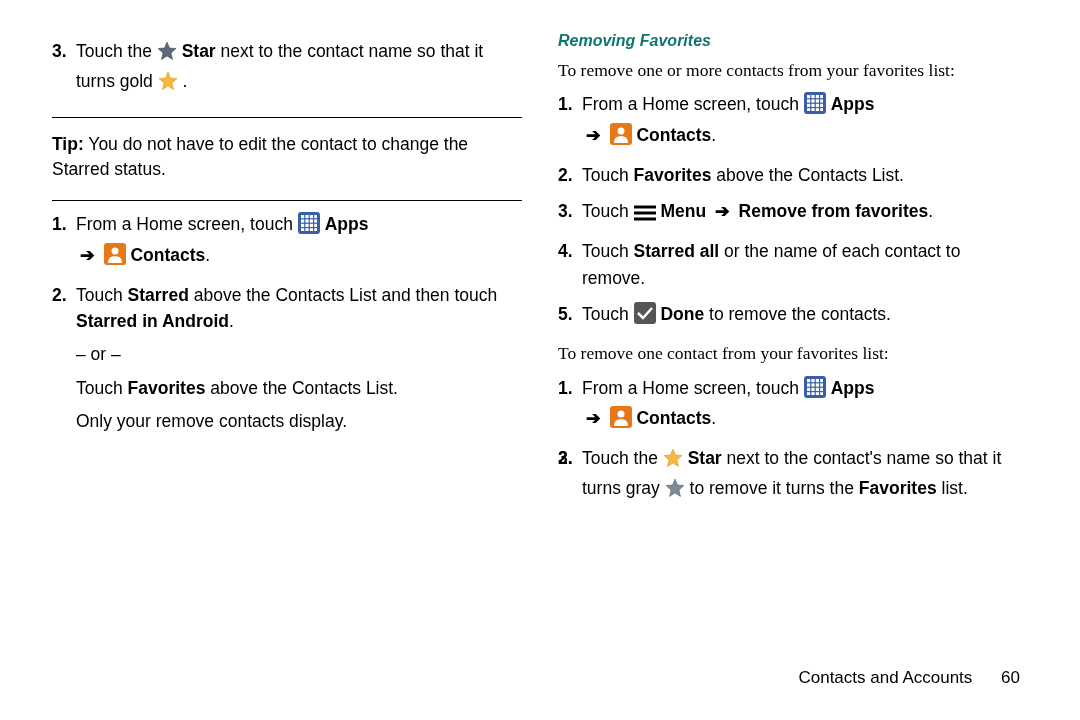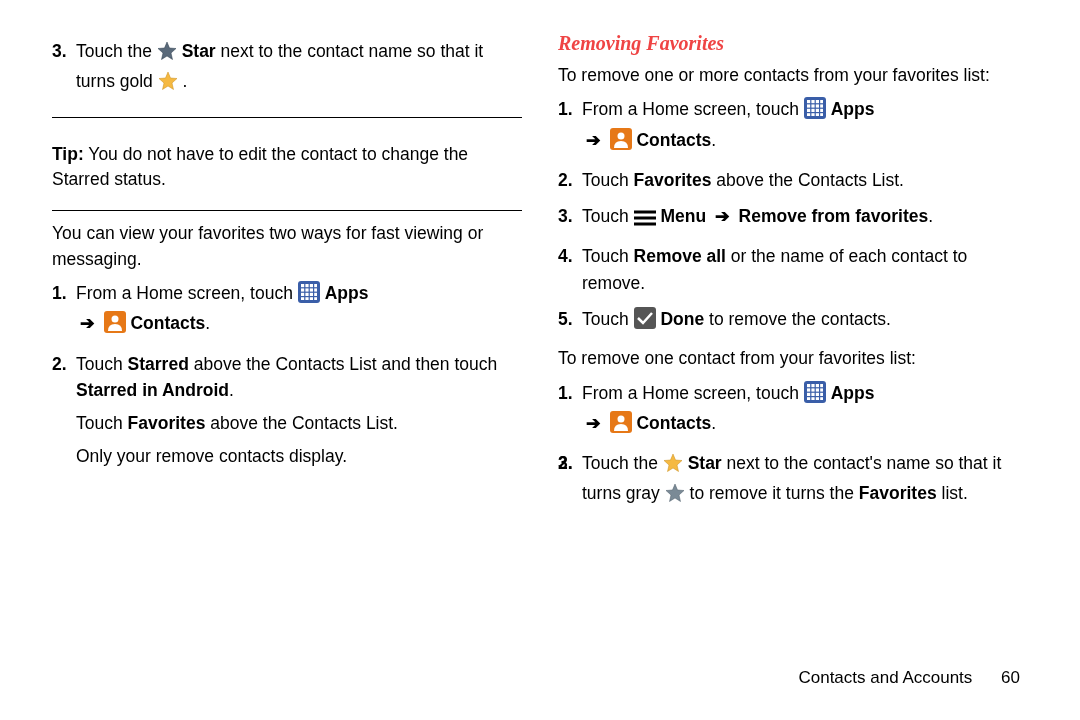--- a/index.html
+++ b/index.html
@@ -12,29 +12,28 @@
     color: #000;
     position: relative;
     padding: 30px 52px 30px 52px;
   }
   .cols {
     display: flex;
     gap: 36px;
   }
   .col { flex: 1; min-width: 0; }
   .heading {
-    color: #ef4444;
+    color: #0f766e;
     font-weight: 700;
     font-style: italic;
-    font-size: 20px;
+    font-size: 16px;
     margin: 18px 0 8px 0;
-    font-family: Liberation Serif, serif;
-  }
-  .para { margin: 24px 0 10px 0; line-height: 1.45; font-size: 17.5px; }
-  .intro { margin: 4px 0 6px 0; line-height: 1.45; font-size: 17.5px; }
+  }
+  .para { margin: 14px 0 10px 0; line-height: 1.45; font-size: 17.5px; }
+  .intro { margin: 4px 0 6px 0; line-height: 1.45; font-size: 17.5px; font-family: Liberation Serif, serif; }
   ol.steps, ol.substeps {
     list-style: none;
     padding-left: 24px;
     margin: 4px 0 6px 0;
   }
   ol.steps > li {
     position: relative;
     margin: 8px 0 10px 0;
     line-height: 1.5;
     font-size: 17.5px;
@@ -137,41 +136,41 @@
         <span>.</span>
       </li>
     </ol>
 
     <hr class="divider">
     <p class="para">
       <span class="tip-label">Tip:</span><span> You do not have to edit the contact to change the Starred status.</span>
     </p>
     <hr class="divider">
 
-    <p class="intro">You can view your favorites two ways for fast viewing or messaging.</p>
 
     <ol class="steps">
       <li>
         <span class="num">1.</span>
         <span>From a Home screen, touch </span>
         <span class="inline-icon"><svg class="icon-apps" viewBox="0 0 22 22">
               <use href="#apps-grid"></use>
             </svg></span>
         <span class="bold">Apps</span><br>
         <span class="contacts-group">
           <span class="arrow">➔</span>
           <span class="inline-icon"><svg class="icon-contacts" viewBox="0 0 22 22">
                 <use href="#contacts-ic"></use>
               </svg></span>
           <span class="bold">Contacts</span>.
         </span>
       </li>
       <li>
         <span class="num">2.</span>
         <span>Touch </span><span class="bold">Starred</span><span> above the Contacts List and then touch </span><span class="bold">Starred in Android</span><span>.</span>
+        <div class="subtext">– or –</div>
         <div class="subtext">
           <span>Touch </span><span class="bold">Favorites</span><span> above the Contacts List.</span>
         </div>
         <div class="subtext">Only your remove contacts display.</div>
       </li>
     </ol>
   </div>
 
   <div class="col">
     <h3 class="heading" style="margin-top:2px">Removing Favorites</h3>
@@ -202,21 +201,21 @@
         <span>Touch </span>
         <span class="inline-icon"><svg class="icon-menu" viewBox="0 0 22 15">
               <use href="#menu-ic"></use>
             </svg></span>
         <span class="bold">Menu</span>
         <span class="arrow bold">➔</span>
         <span class="bold">Remove from favorites</span><span>.</span>
       </li>
       <li>
         <span class="num">4.</span>
-        <span>Touch </span><span class="bold">Remove all</span><span> or the name of each contact to remove.</span>
+        <span>Touch </span><span class="bold">Starred all</span><span> or the name of each contact to remove.</span>
       </li>
       <li>
         <span class="num">5.</span>
         <span>Touch </span>
         <span class="inline-icon"><svg class="icon-done" viewBox="0 0 22 22">
               <use href="#done-ic"></use>
             </svg></span>
         <span class="bold">Done</span><span> to remove the contacts.</span>
       </li>
     </ol>

